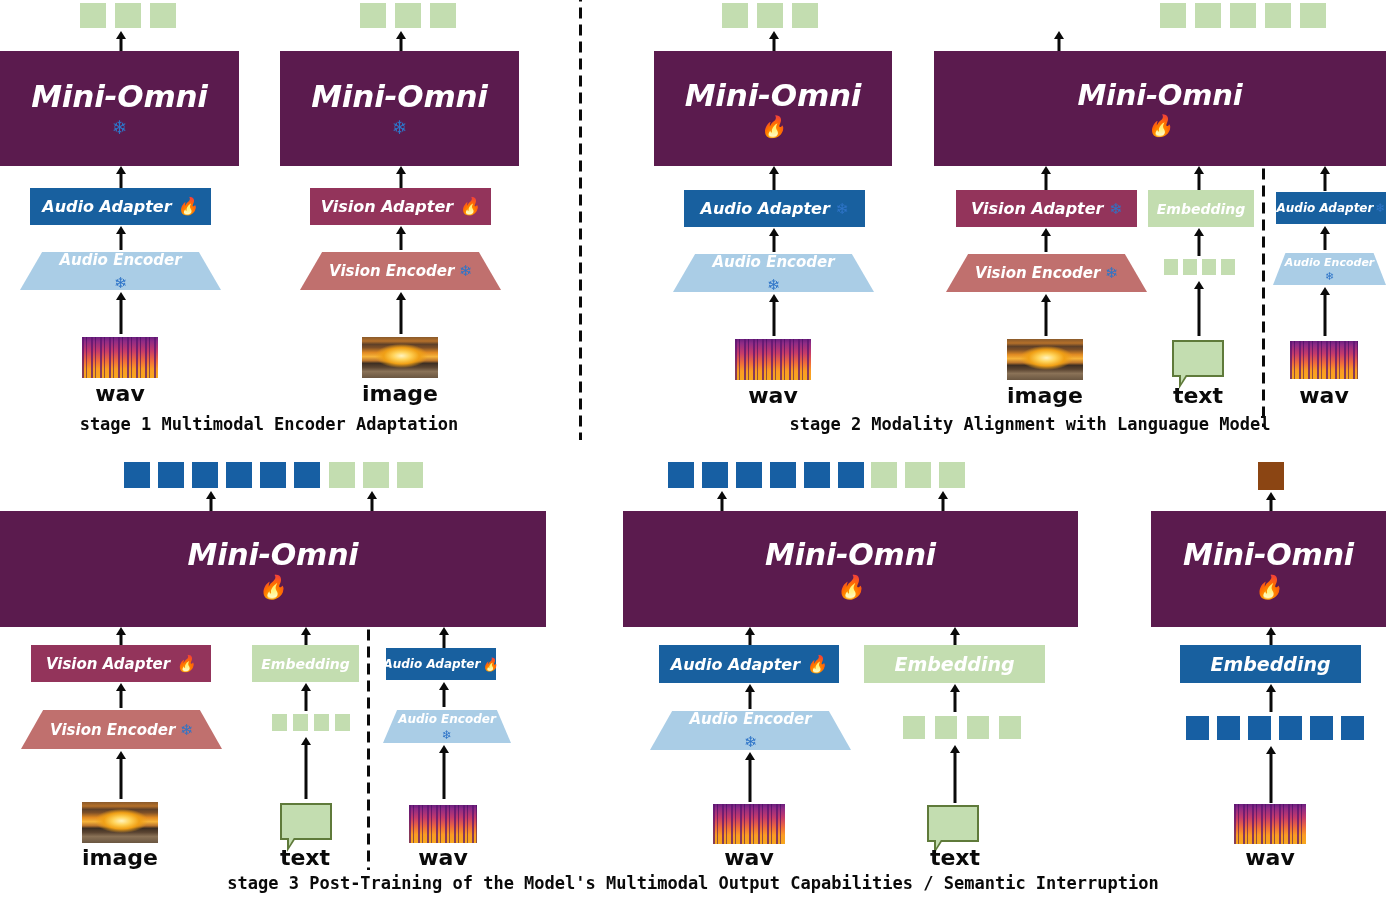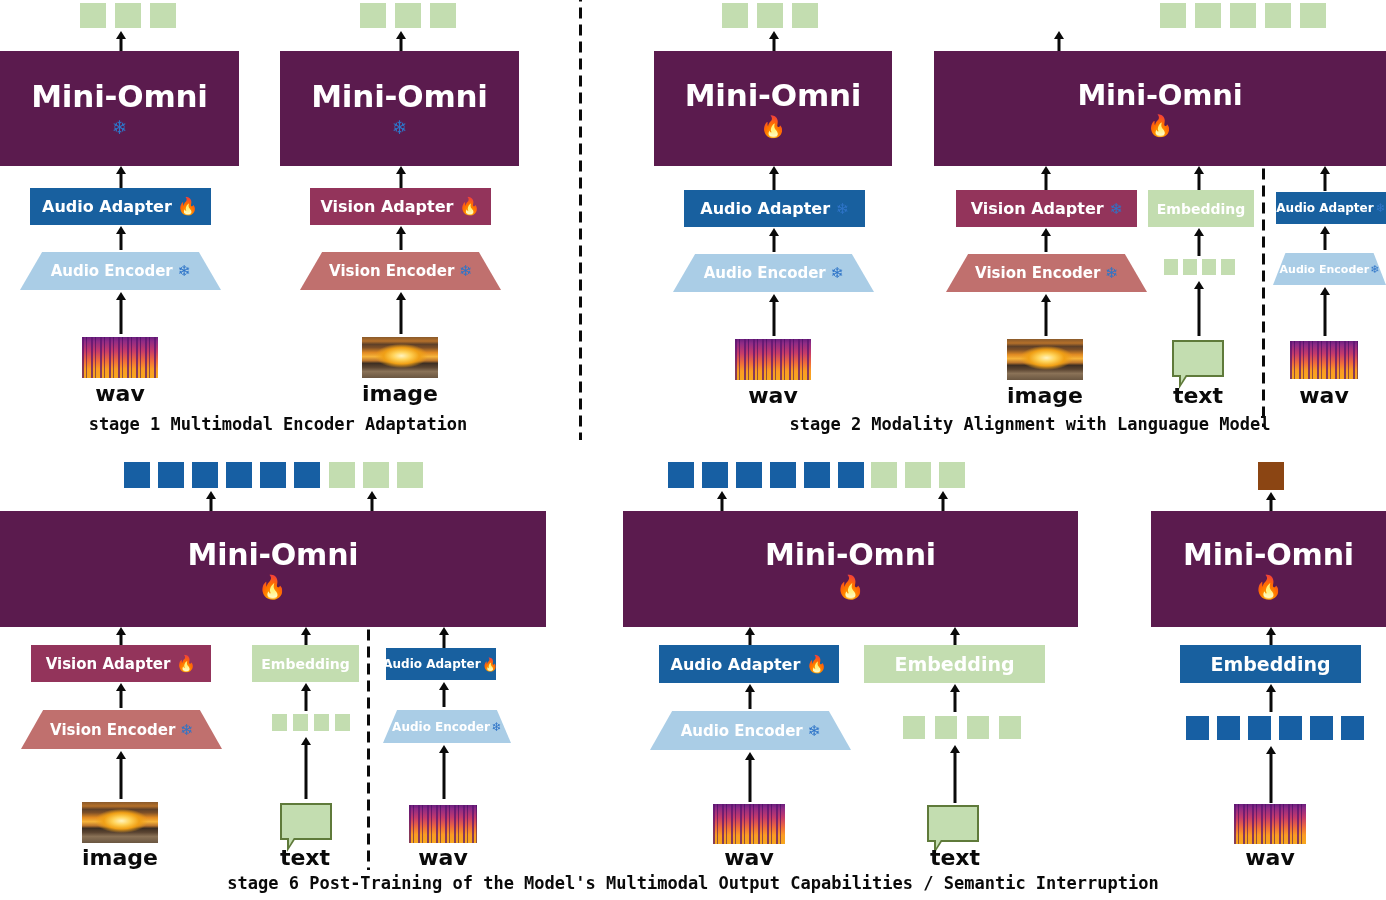--- a/index.html
+++ b/index.html
@@ -4,21 +4,21 @@
 <style>
   html,body{margin:0;padding:0;}
   body{
     width:1386px;height:900px;background:#ffffff;
     font-family:"DejaVu Sans",sans-serif;
     position:relative;overflow:hidden;
   }
   #stage{position:absolute;left:0;top:0;width:1386px;height:900px;}
 
   
-  .node{position:absolute;box-sizing:border-box;}
+  .node{position:absolute;box-sizing:border-box;font-style:italic;}
 
   
   .omni{
     background:#5B1B4E;color:#ffffff;
     display:flex;flex-direction:column;align-items:center;justify-content:center;
     font-weight:700;letter-spacing:-0.2px;
   }
   .omni .omni-title{line-height:1;}
   .omni .omni-flag{line-height:1;margin-top:6px;}
 
@@ -32,21 +32,21 @@
   .vision-adapter{background:#93345B;}
   .embed-green{background:#C3DDB0;color:#ffffff;}
   .embed-blue{background:#18609F;color:#ffffff;}
 
   
   .encoder{
     display:flex;align-items:center;justify-content:center;gap:5px;
     color:#ffffff;font-weight:700;white-space:nowrap;
     clip-path:polygon(11% 0%, 89% 0%, 100% 100%, 0% 100%);
   }
-  .audio-encoder{background:#AACDE6;}
+  .audio-encoder{background:#AACDE6;flex-direction:column;}
   .vision-encoder{background:#C0706E;}
 
   
   .tokens{position:absolute;display:flex;}
   .tok{display:block;}
   .tok-green{background:#C3DDB0;}
   .tok-blue{background:#175FA3;}
   .tok-brown{background:#8B4513;}
 
   
@@ -187,21 +187,21 @@
     <span>Vision Encoder</span>
     <span class="snow" style="font-size:15px;">❄</span>
   </div>
   <div class="arrow" style="left:395px;top:292px;width:11px;height:42px;">
     <div class="shaft" style="height:35px;"></div>
       <div class="head"></div>
   </div>
   <div class="thumb photo" style="left:362px;top:337px;width:76px;height:41px;"></div>
   <div class="caption" style="left:340px;top:381px;width:120px;font-size:22px;">image</div>
 
-  <div class="stage-label" style="left:13px;top:414px;width:530px;font-size:17px;">stage 1  Multimodal Encoder Adaptation</div>
+  <div class="stage-label" style="left:4px;top:414px;width:530px;font-size:17px;">stage 1  Multimodal Encoder Adaptation</div>
 
   <div class="tokens" style="left:722px;top:3px;gap:9px;">
     <span class="tok tok-green" style="width:26px;height:25px;"></span>
     <span class="tok tok-green" style="width:26px;height:25px;"></span>
     <span class="tok tok-green" style="width:26px;height:25px;"></span>
   </div>
   <div class="arrow" style="left:768px;top:31px;width:11px;height:21px;">
     <div class="shaft" style="height:16px;"></div>
       <div class="head"></div>
   </div>
@@ -531,15 +531,15 @@
     <span class="tok tok-blue" style="width:23px;height:24px;"></span>
     <span class="tok tok-blue" style="width:23px;height:24px;"></span>
   </div>
   <div class="arrow" style="left:1265px;top:746px;width:11px;height:57px;">
     <div class="shaft" style="height:50px;"></div>
       <div class="head"></div>
   </div>
   <div class="thumb spec" style="left:1234px;top:804px;width:72px;height:40px;"></div>
   <div class="caption" style="left:1210px;top:845px;width:120px;font-size:22px;">wav</div>
 
-  <div class="stage-label" style="left:0px;top:873px;width:1386px;font-size:17px;">stage 6 Post-Training of the Model's Multimodal Output Capabilities / Semantic Interruption</div>
+  <div class="stage-label" style="left:0px;top:873px;width:1386px;font-size:17px;">stage 3 Post-Training of the Model's Multimodal Output Capabilities / Semantic Interruption</div>
 
 </div>
 
 </body></html>

